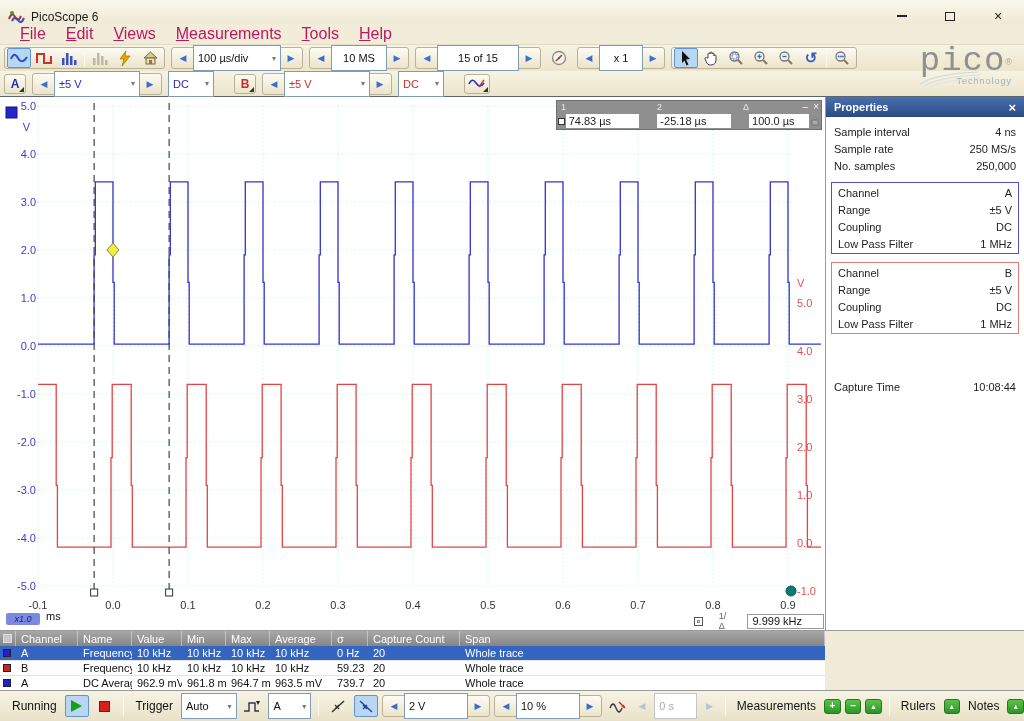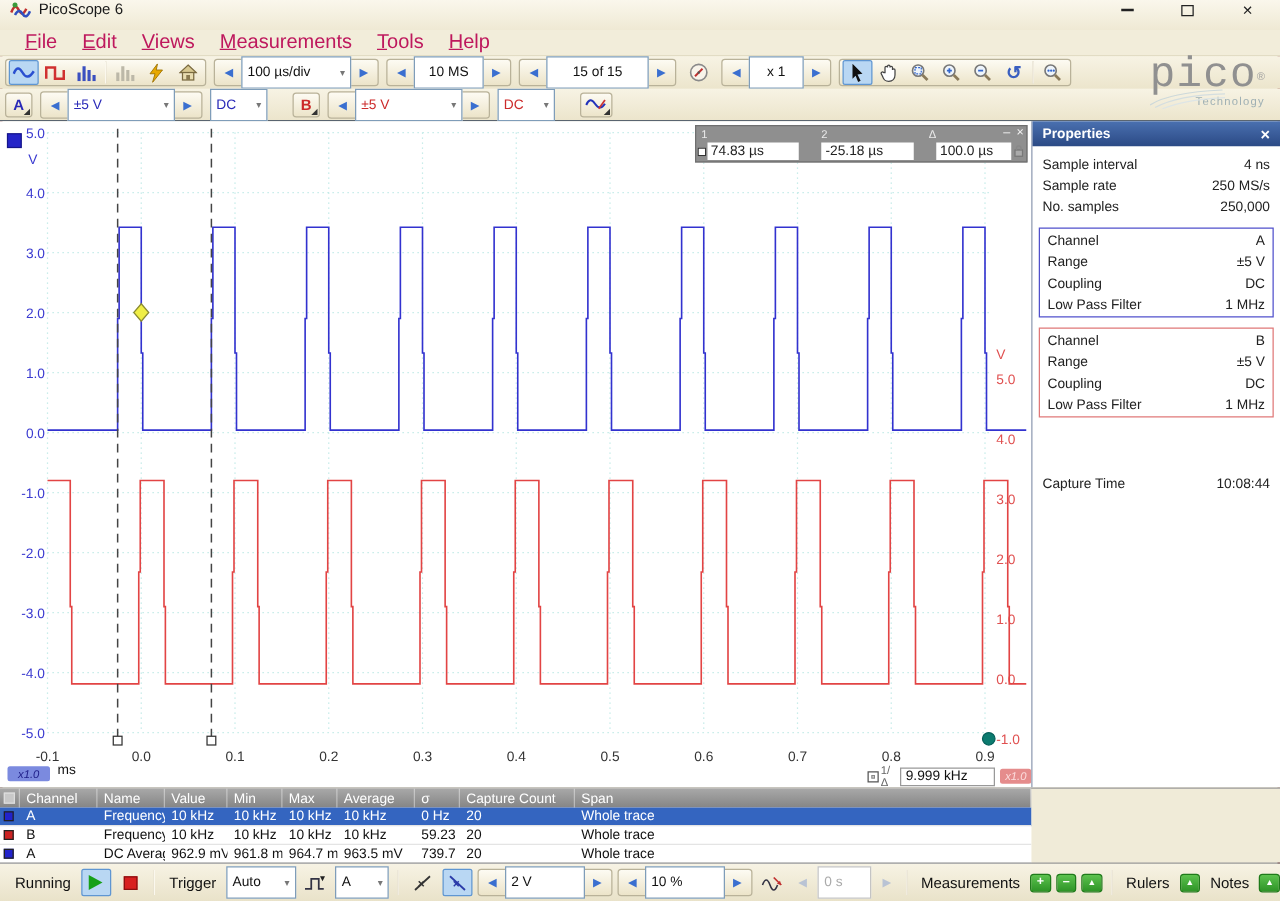--- a/index.html
+++ b/index.html
@@ -3,21 +3,21 @@
 <meta charset="utf-8">
 <style>
   * { box-sizing: border-box; margin: 0; padding: 0; }
   html,body { width:1024px; height:721px; }
   body { font-family:"Liberation Sans", sans-serif; font-size:12px; background:#d0ccc0; }
   .window { position:relative; width:1024px; height:721px; background:#f0ebd8; overflow:hidden;
             box-shadow: inset 0 0 0 2px #7a2420; }
 
   
   .titlebar { position:absolute; top:0; left:0; width:1024px; height:24px;
-              background:linear-gradient(#faf7ec,#efe9d4); display:flex; align-items:flex-start; padding:0 8px; }
+              background:linear-gradient(#faf7ec,#efe9d4); display:flex; align-items:flex-end; padding:0 8px; }
   .title-icon { width:17px; height:15px; margin-right:6px; }
   .title-text { font-size:12px; color:#1a1a1a; }
   .title-controls { margin-left:auto; display:flex; align-items:center; gap:28px; padding-right:8px; }
   .tc-btn { width:20px; height:16px; display:flex; align-items:center; justify-content:center; color:#222; font-size:14px; cursor:default; }
   .tc-min-bar { width:10px; height:2px; background:#222; }
   .tc-max-box { width:10px; height:9px; border:1.5px solid #222; }
 
   
   .menubar { position:absolute; top:24px; left:0; width:1024px; height:21px; background:#f2edda;
              display:flex; align-items:center; padding-left:10px; border-bottom:1px solid #e2dcc4; }
@@ -65,21 +65,21 @@
   .legend-vals { display:flex; height:16px; align-items:center; }
   .lv-handle { width:10px; display:flex; justify-content:center; }
   .lv-handle span { width:7px; height:7px; background:#fff; border:1px solid #333; }
   .lv-cell { height:14px; background:#fff; font-size:11px; color:#222; padding:0 3px; margin-right:18px; display:flex; align-items:center; }
   .lv-1 { width:84px; } .lv-2 { width:84px; } .lv-3 { width:68px; margin-right:0; }
   .lv-lock { width:14px; display:flex; justify-content:center; }
 
   .badge-ms { position:absolute; left:6px; top:516px; width:34px; height:12px; background:#7b8adf; border-radius:2px;
               color:#20208a; font-size:9px; font-style:italic; display:flex; align-items:center; justify-content:center; }
   .ms-label { position:absolute; left:46px; top:513px; font-size:11px; color:#111; }
-  .freq-legend { position:absolute; left:694px; top:514px; display:flex; align-items:center; gap:2px; }
+  .freq-legend { position:absolute; left:694px; top:514px; display:flex; align-items:center; gap:16px; }
   .fl-check { width:9px; height:9px; border:1px solid #555; background:#fff; display:flex; align-items:center; justify-content:center; }
   .fl-check span { width:3px; height:3px; border:1px solid #888; }
   .fl-lab { font-size:9px; color:#666; }
   .fl-box { width:80px; height:15px; background:#fff; border:1px solid #999; font-size:11px; color:#111; padding:0 4px; display:flex; align-items:center; }
   .badge-b { width:26px; height:12px; background:#e58c8c; border-radius:2px; color:#fbdcdc; font-size:9px; font-style:italic;
              display:flex; align-items:center; justify-content:center; margin-left:2px; }
 
   
   .props { position:absolute; top:97px; left:825px; width:199px; height:533px; background:#fff; border-left:1px solid #8f9bb3; }
   .props-head { height:20px; background:linear-gradient(#4a70b0,#2b4a85); color:#fff; display:flex; align-items:center;

